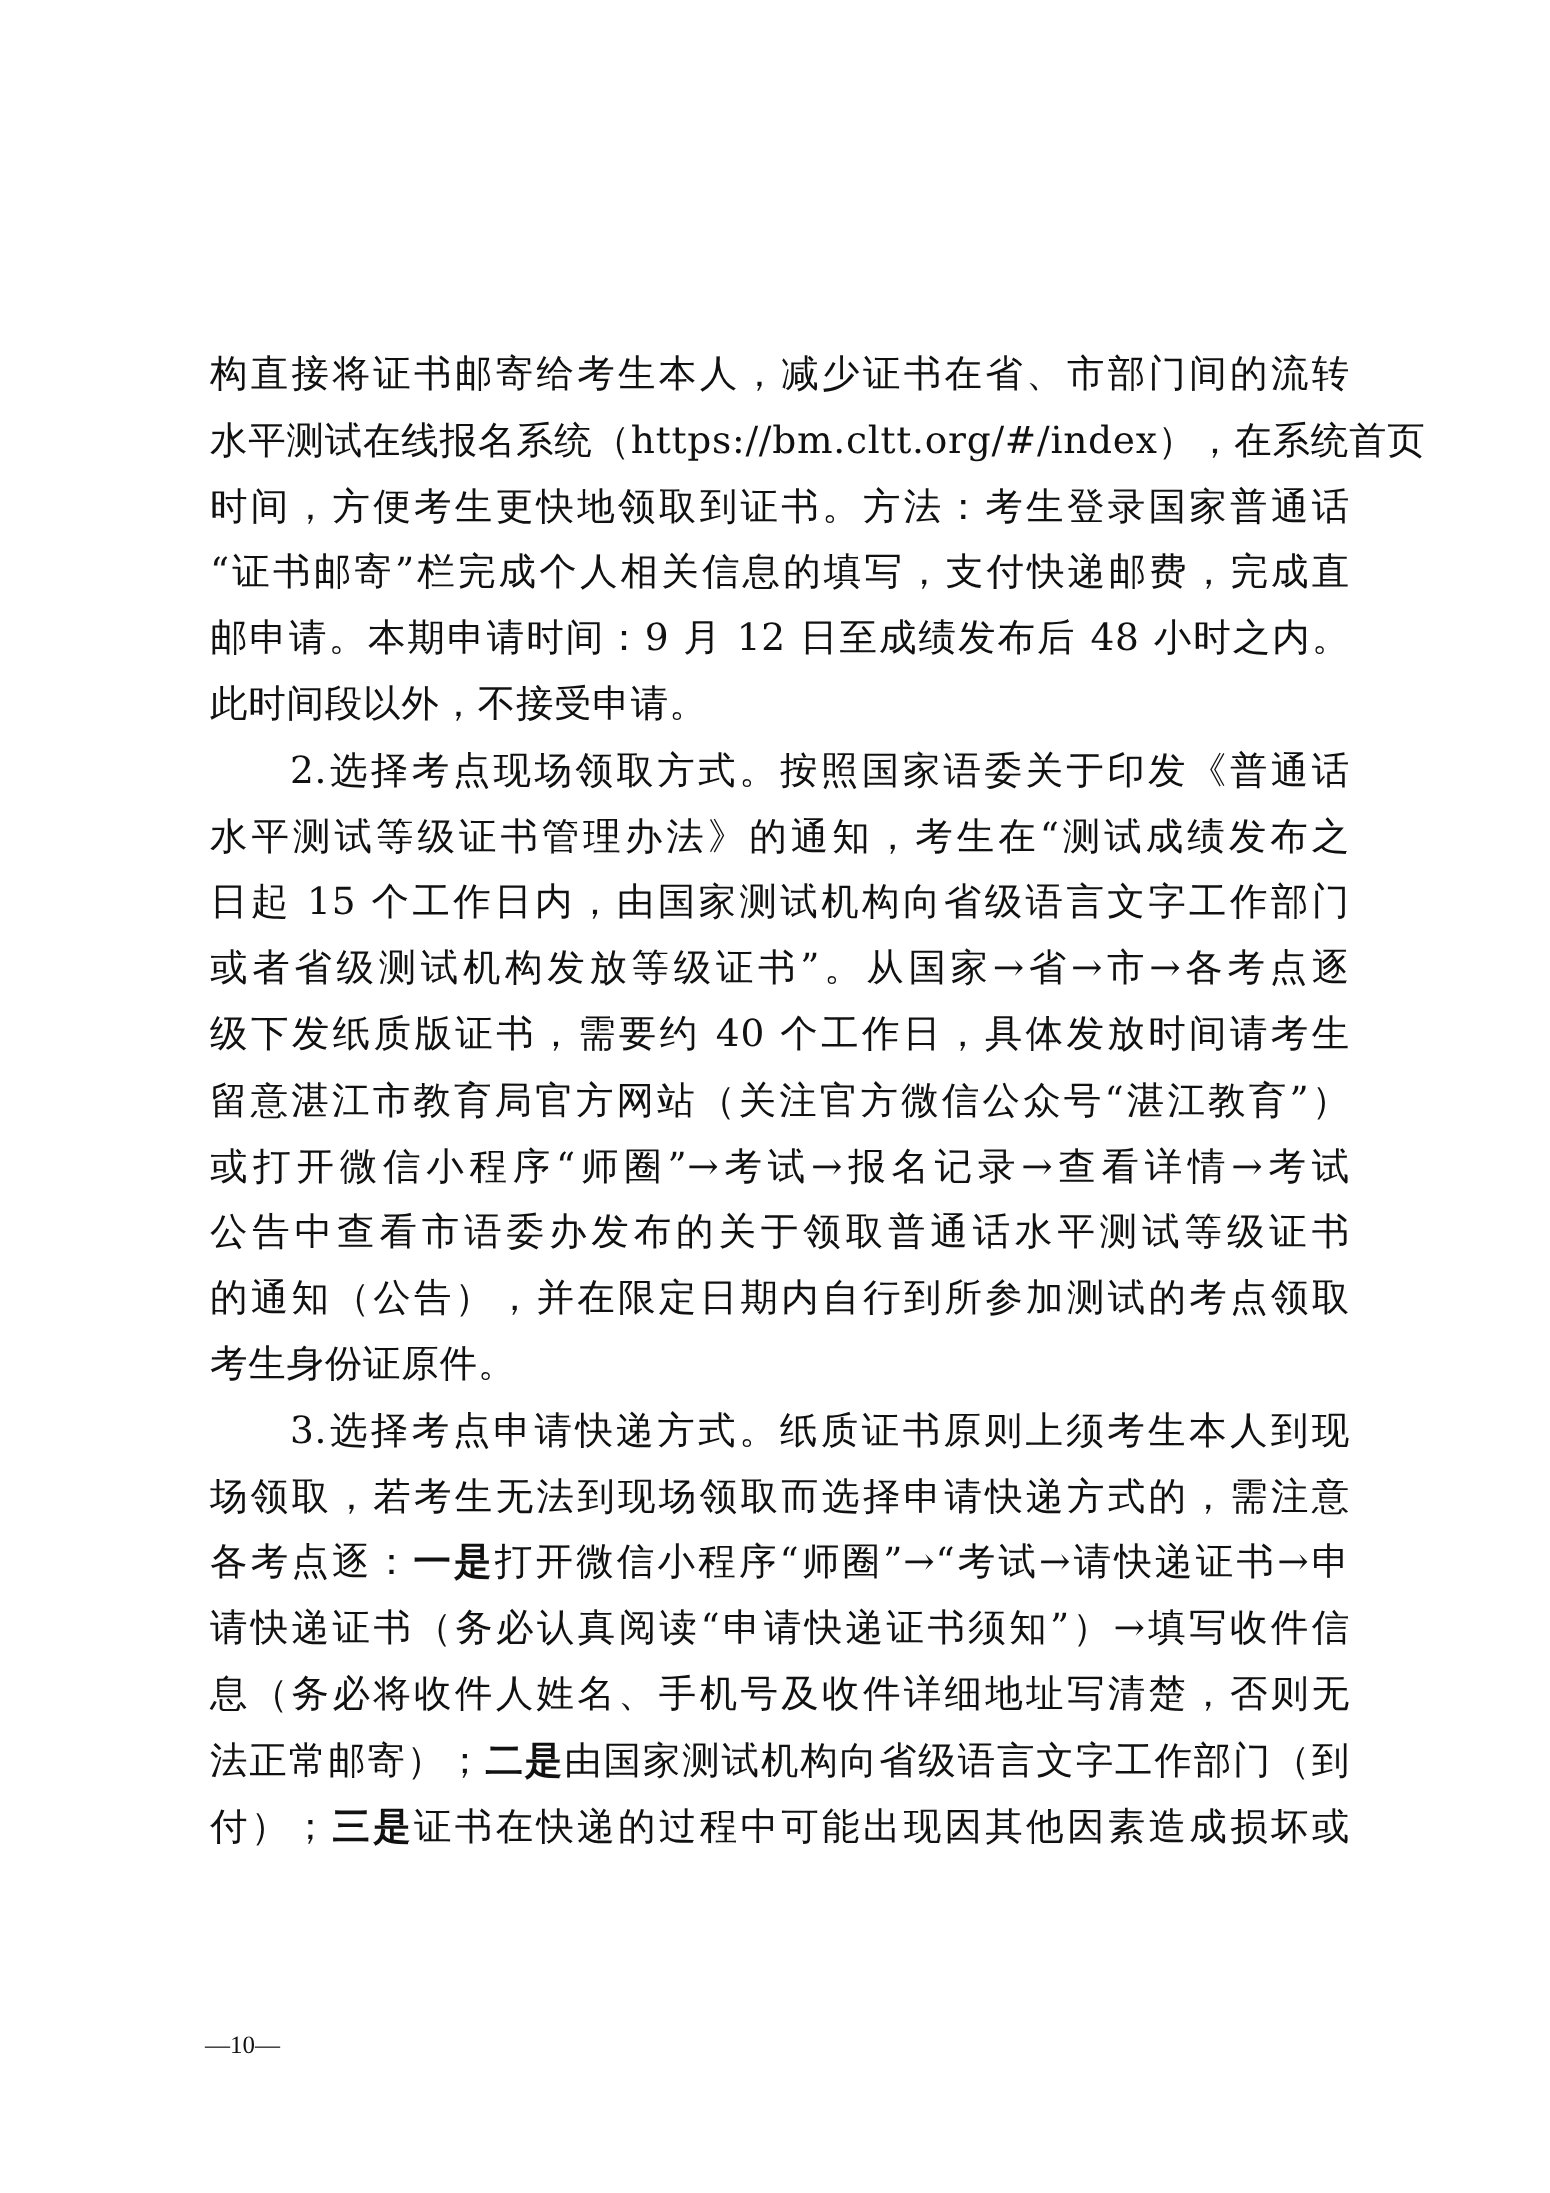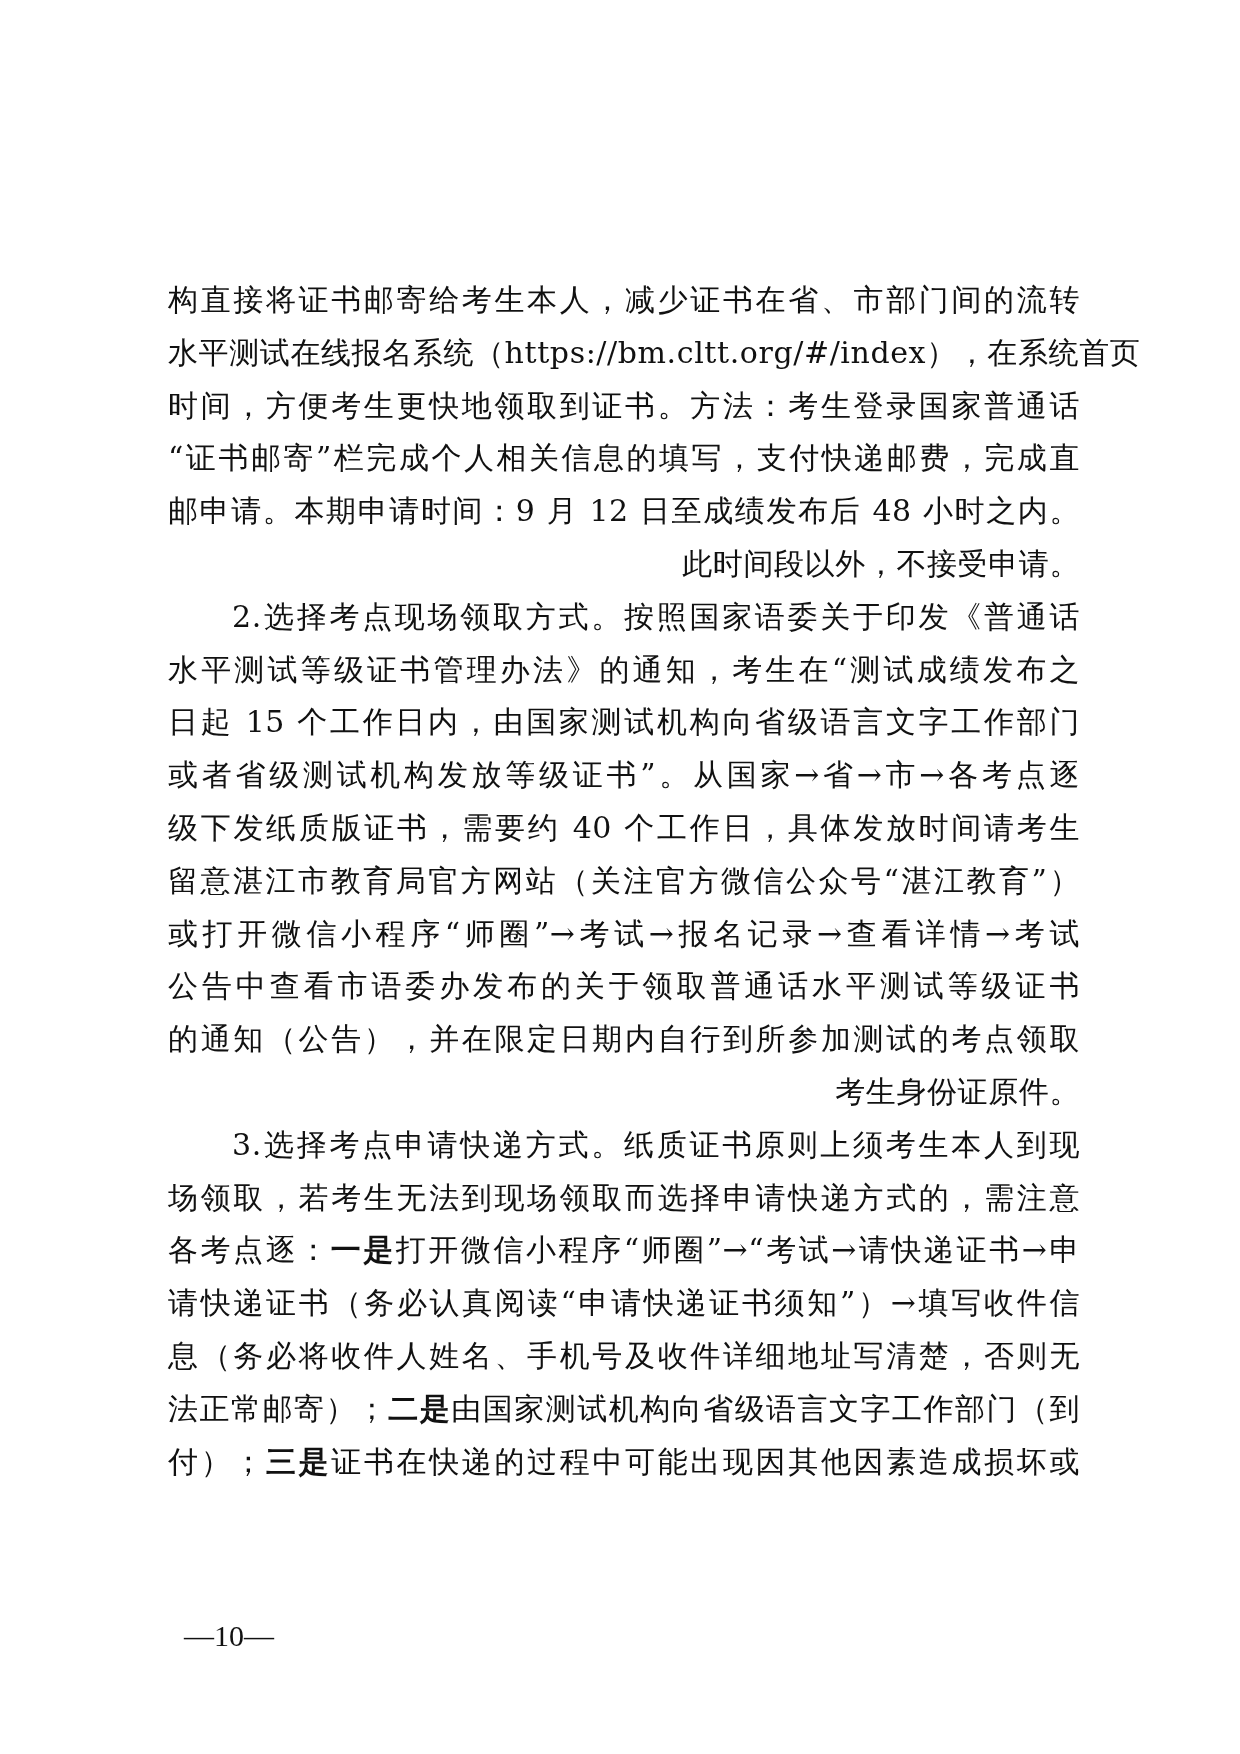--- a/index.html
+++ b/index.html
@@ -1,26 +1,26 @@
 <!DOCTYPE html>
 <html><head>
 <meta charset="utf-8">
 <style>
   html, body { margin: 0; padding: 0; background: #ffffff; }
   body { width: 1240px; height: 1754px; position: relative; overflow: hidden;
          font-family: "DejaVu Serif", "Liberation Serif", serif; color: #111; }
   .page { position: absolute; left: 0; top: 0; width: 1240px; height: 1754px; background: #fff; }
   .body-text { position: absolute; left: 168px; top: 226px; width: 912px; margin-top: 48px; }
   .line { height: 52.8px; line-height: 52.8px; font-size: 30px; white-space: nowrap;
-          overflow: visible; letter-spacing: 0.6px; text-align: right; }
+          overflow: visible; letter-spacing: 0.6px; }
   .line.justify { text-align: justify; text-align-last: justify; }
   .line.indent { padding-left: 64px; }
   .kai { font-family: "DejaVu Serif", "Liberation Serif", serif; }
   .bold { font-weight: bold; font-family: "DejaVu Sans", "Liberation Sans", sans-serif; }
-  .page-number { position: absolute; left: 184px; top: 1618px; font-size: 30px;
+  .page-number { position: absolute; left: 164px; top: 1618px; font-size: 20px;
                  font-family: "Liberation Serif", "DejaVu Serif", serif; line-height: 36px; }
 </style>
 </head>
 <body>
 
 <div class="page">
   <div class="body-text">
 
     <div>
       <div class="line justify">构直接将证书邮寄给考生本人，减少证书在省、市部门间的流转</div>

